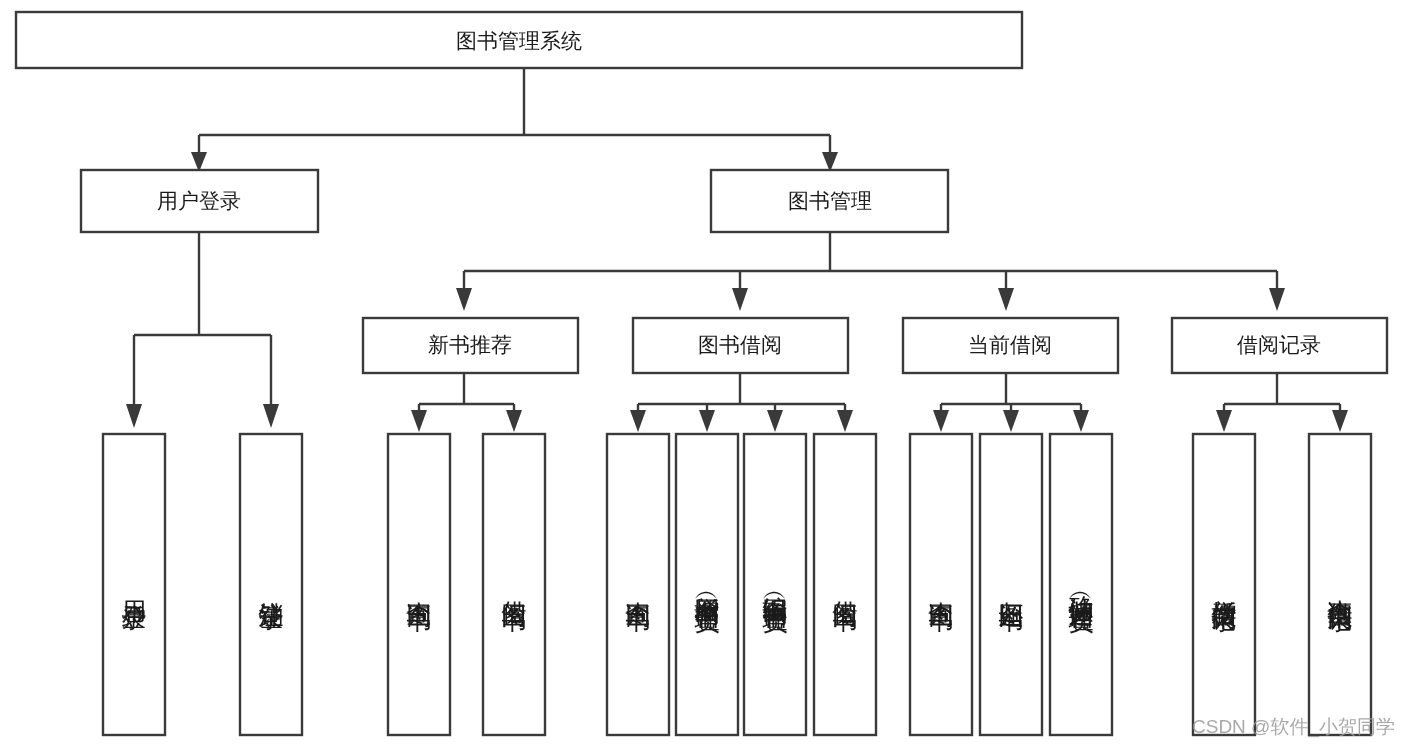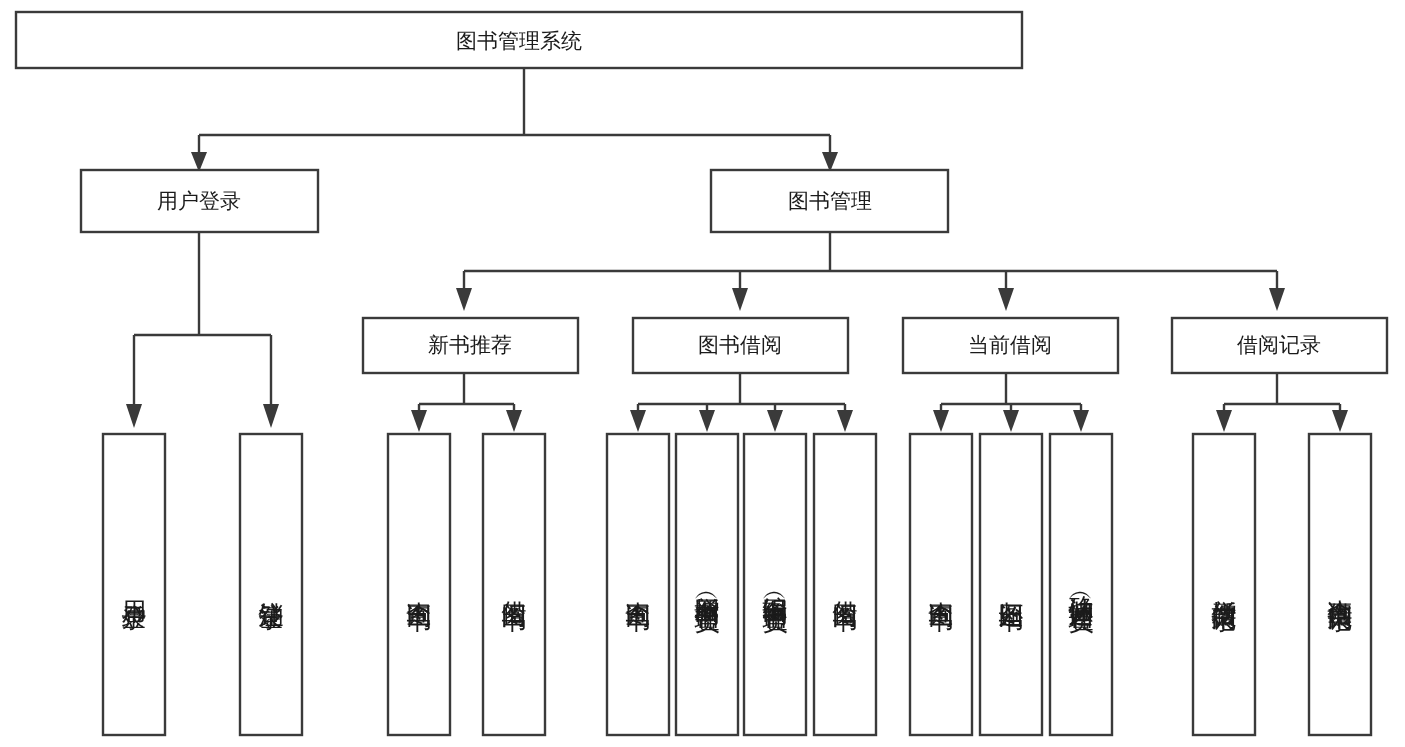--- a/index.html
+++ b/index.html
@@ -218,14 +218,15 @@
   <div class="node-label-v" style="left:744px; top:434px; width:62px; height:301px;">编辑图书（管理员）</div>
   <div class="node-label-v" style="left:814px; top:434px; width:62px; height:301px;">借阅图书</div>
 
   <div class="node-label-v" style="left:910px; top:434px; width:62px; height:301px;">查询图书</div>
   <div class="node-label-v" style="left:980px; top:434px; width:62px; height:301px;">归还图书</div>
   <div class="node-label-v" style="left:1050px; top:434px; width:62px; height:301px;">确认归还（管理员）</div>
 
   <div class="node-label-v" style="left:1193px; top:434px; width:62px; height:301px;">新增借阅记录</div>
   <div class="node-label-v" style="left:1309px; top:434px; width:62px; height:301px;">查询借阅记录</div>
 
+  <div class="watermark" style="left:1192px; top:714px;">CSDN @软件_小贺同学</div>
 
 </div>
 
 </body></html>

